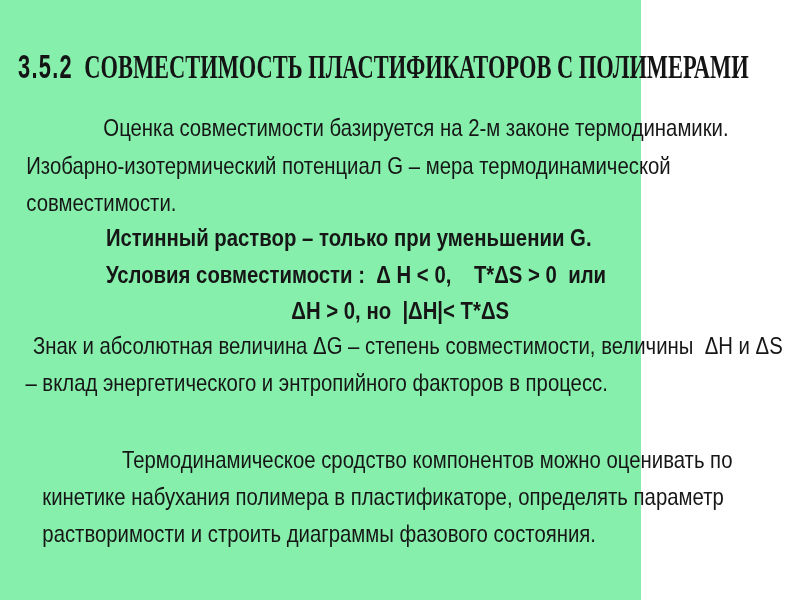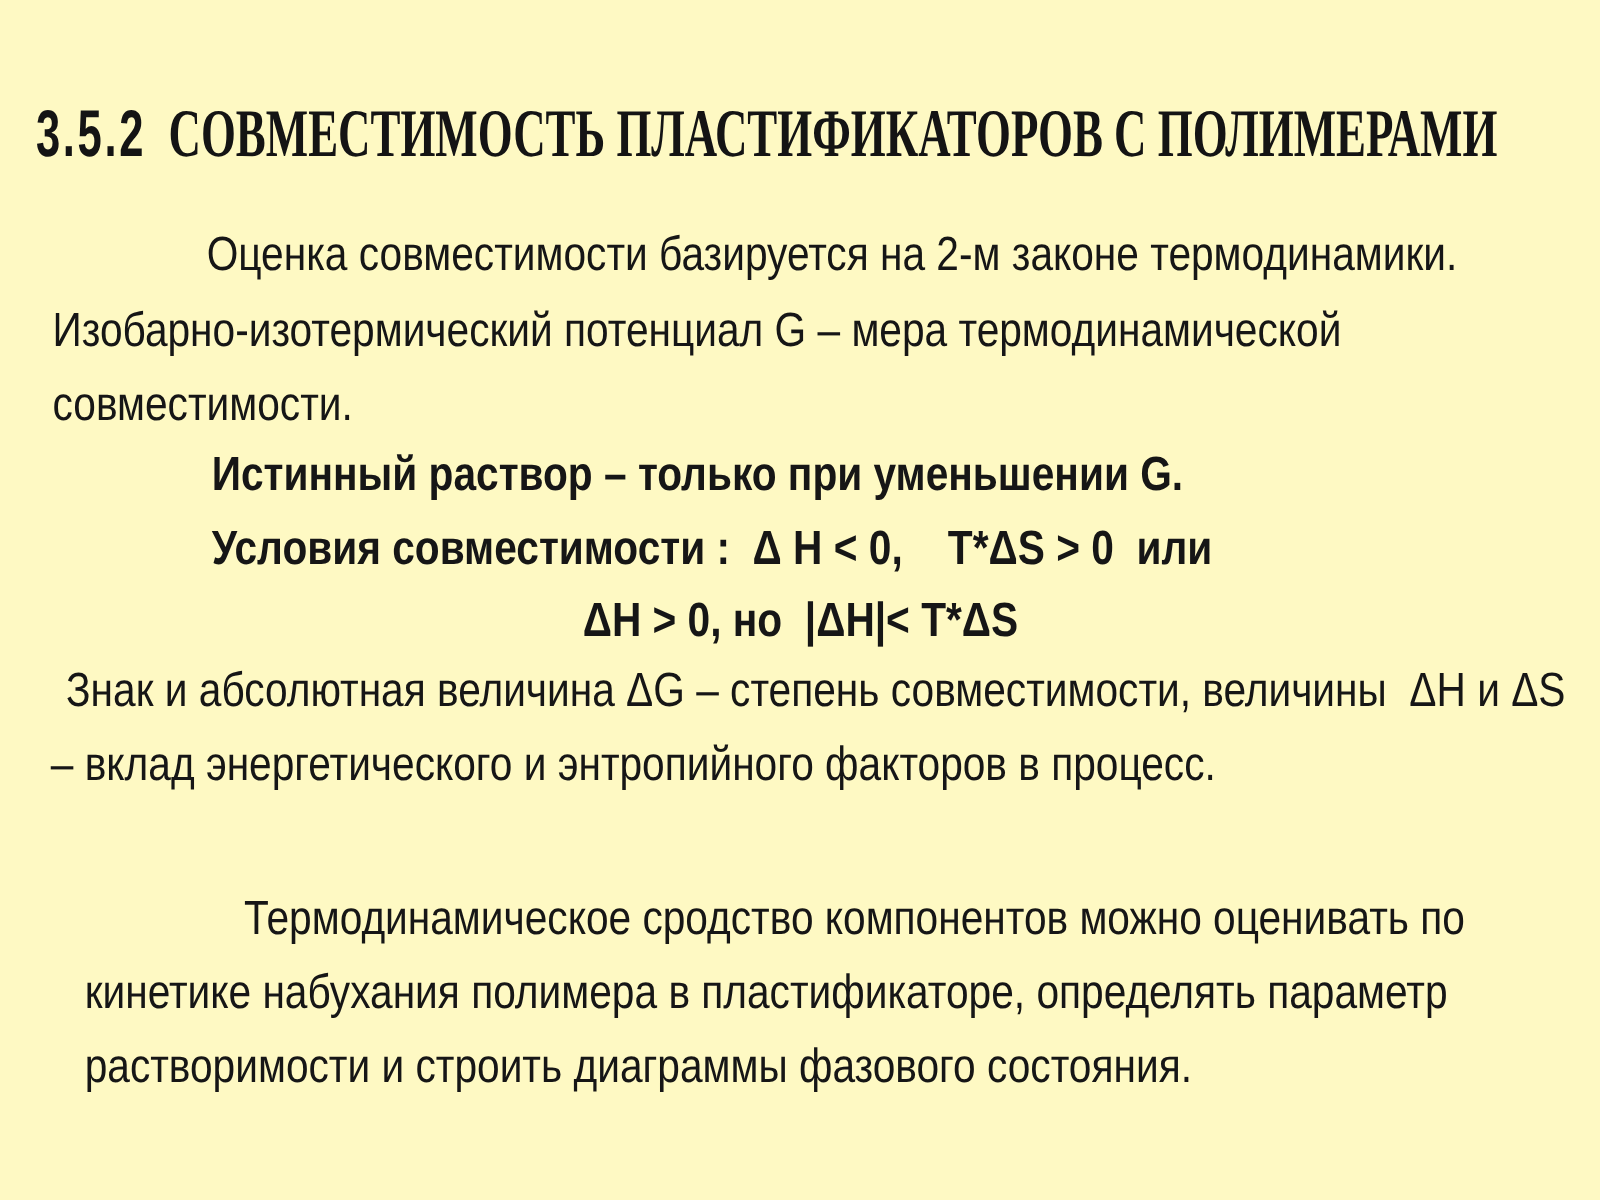--- a/index.html
+++ b/index.html
@@ -1,21 +1,21 @@
 <!DOCTYPE html>
 <html><head>
 <meta charset="utf-8">
 <style>
   html,body{margin:0;padding:0;}
   body{
     width:800px;height:600px;background:#ffffff;overflow:hidden;
     font-family:"Liberation Sans",sans-serif;
   }
   .slide{
-    position:relative;width:800px;height:600px;background:#fef9c3;
+    position:relative;width:641px;height:600px;background:#86efac;
   }
   
   .title{
     position:absolute;left:18px;top:50px;
     transform:scaleX(0.66);transform-origin:0 0;
     white-space:nowrap;line-height:34px;color:#141414;
   }
   .tnum{
     font-family:"Liberation Sans",sans-serif;font-weight:bold;
     font-size:33px;letter-spacing:2px;margin-right:17px;

